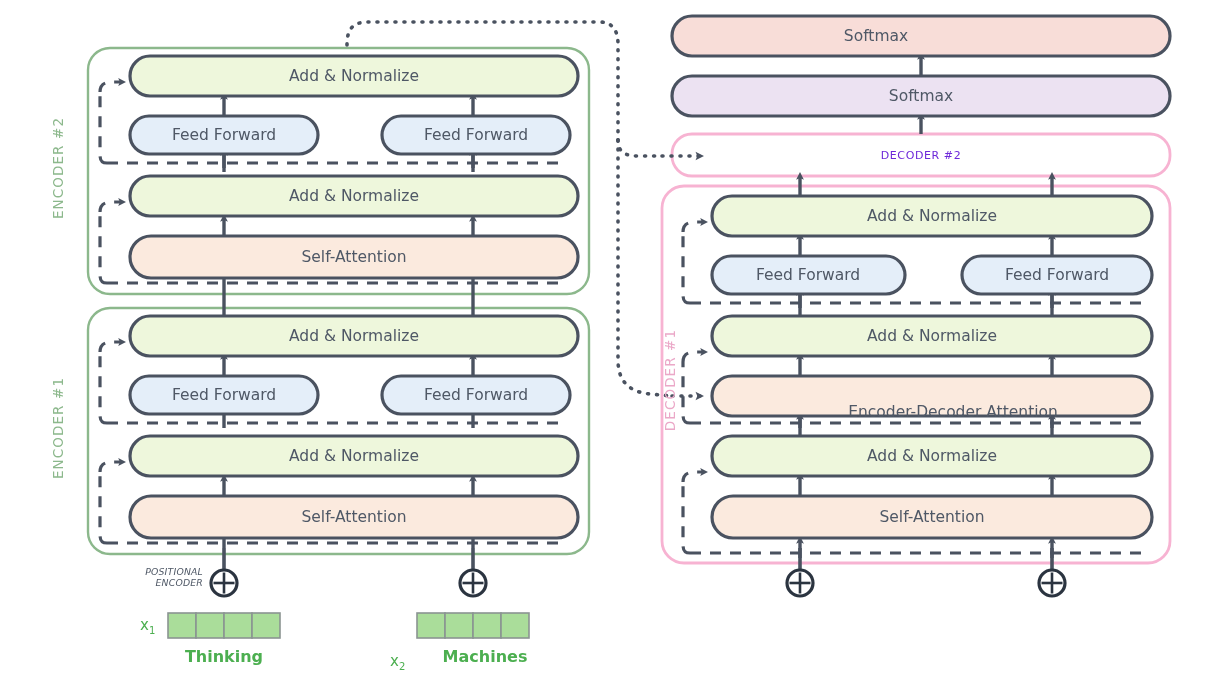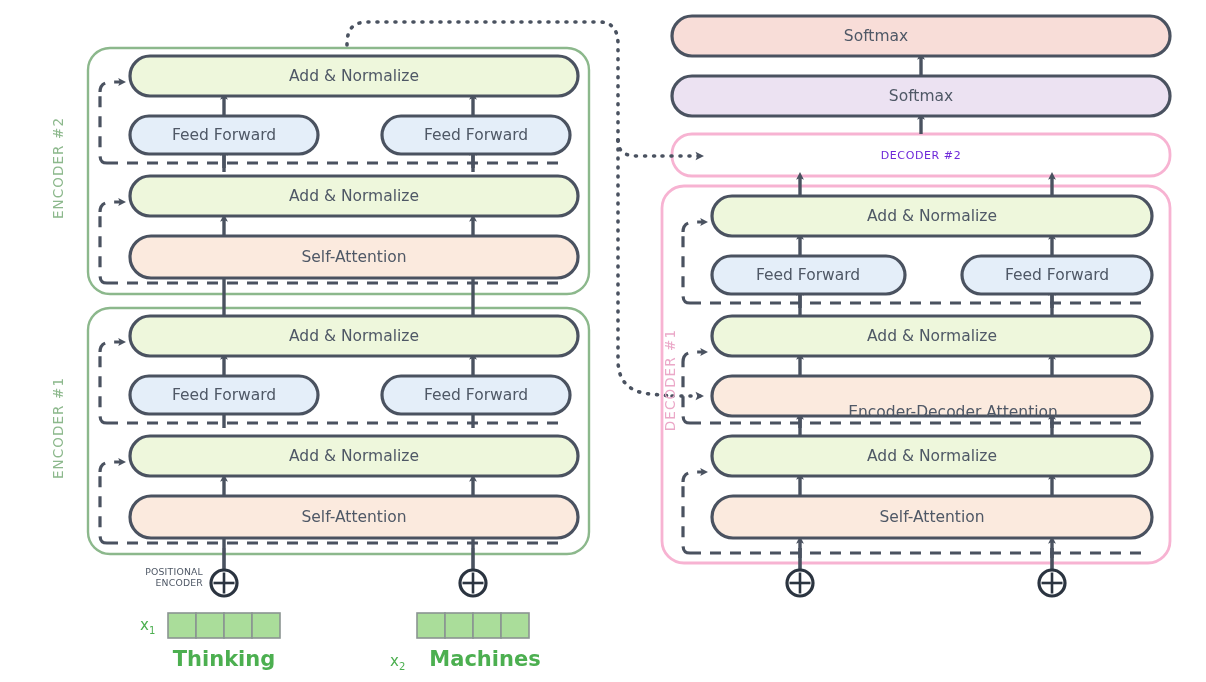--- a/index.html
+++ b/index.html
@@ -34,21 +34,21 @@
     font-size:9.3px;
     color:#4f5866;
     line-height:11px;
     text-align:right;
     letter-spacing:.2px;
     white-space:nowrap;
   }
   .word{
     position:absolute;
     color:#4caf50;
-    font-size:21px;
+    font-size:16px;
     font-weight:bold;
     transform:translateX(-50%);
     white-space:nowrap;
   }
   .xlab{
     position:absolute;
     color:#4caf50;
     font-size:15px;
     font-weight:normal;
     white-space:nowrap;
@@ -309,21 +309,21 @@
 <div class="lbl c" style="left:808px;top:275px;">Feed Forward</div>
 <div class="lbl c" style="left:1057px;top:275px;">Feed Forward</div>
 <div class="lbl c" style="left:932px;top:336px;">Add &amp; Normalize</div>
 <div class="lbl c" style="left:932px;top:412px;margin-left:21px;">Encoder-Decoder Attention</div>
 <div class="lbl c" style="left:932px;top:456px;">Add &amp; Normalize</div>
 <div class="lbl c" style="left:932px;top:517px;">Self-Attention</div>
 
 <div class="lbl c" style="left:876px;top:36px;">Softmax</div>
 <div class="lbl c" style="left:921px;top:96px;">Softmax</div>
 
-<div class="posenc" style="left:98px;top:566px;width:105px;">
+<div class="posenc" style="left:98px;top:566px;width:105px;font-style:italic;">
   <span>POSITIONAL</span><br>
   <span>ENCODER</span>
 </div>
 
 <div class="xlab" style="left:140px;top:616px;">
   <span>x</span><sub>1</sub>
 </div>
 <div class="xlab" style="left:390px;top:652px;">
   <span>x</span><sub>2</sub>
 </div>

